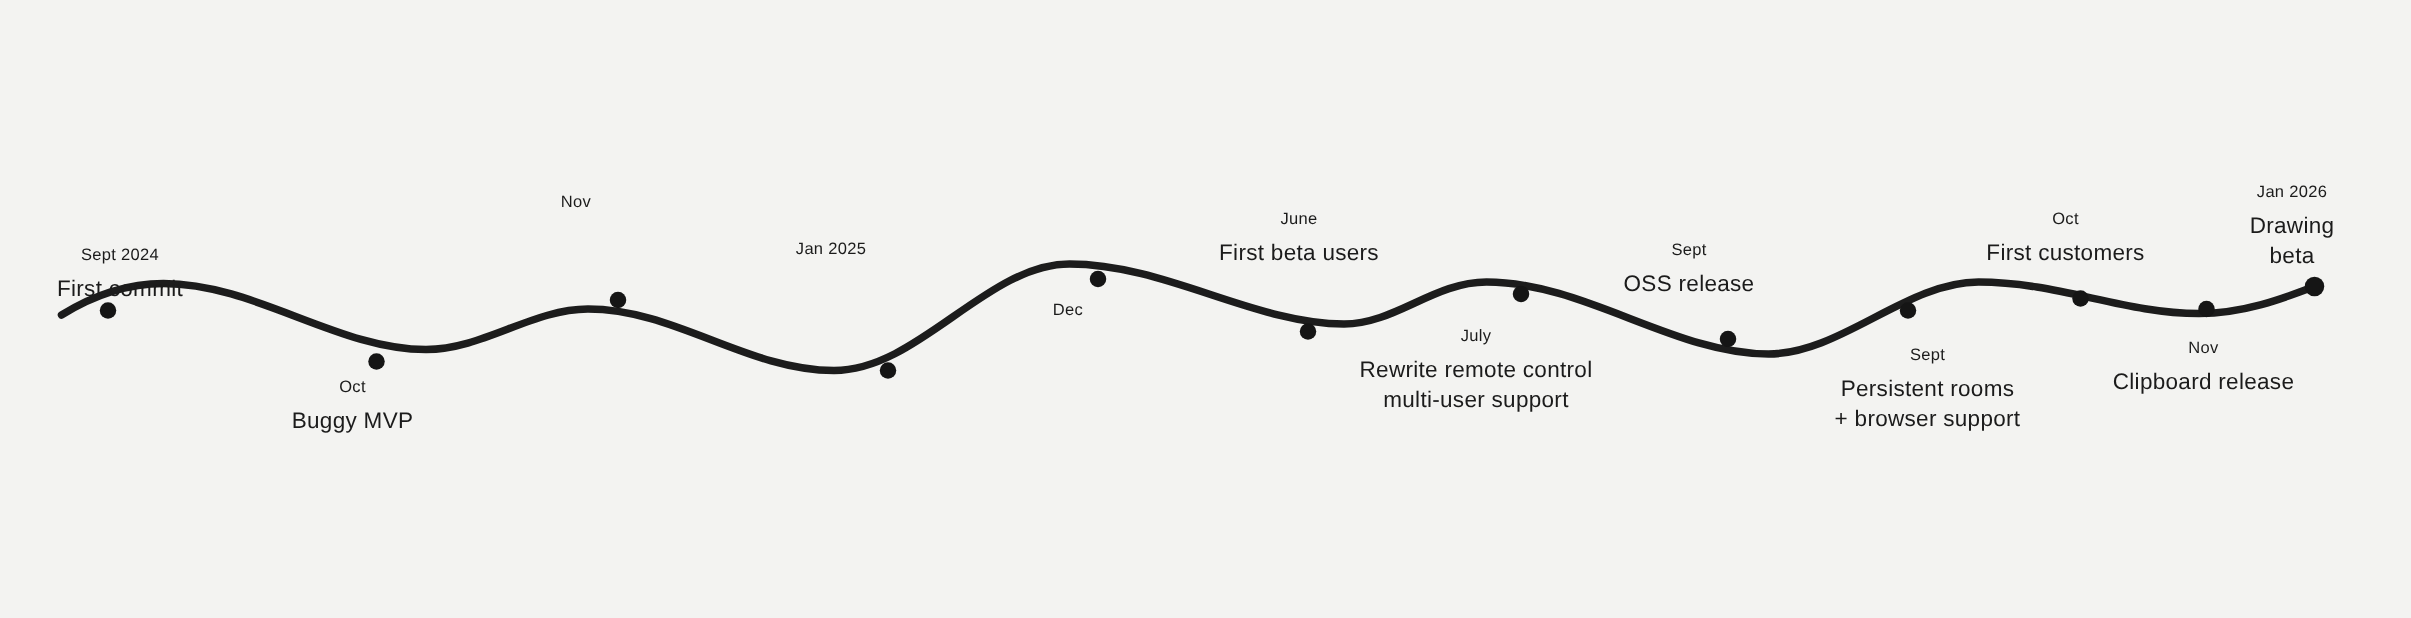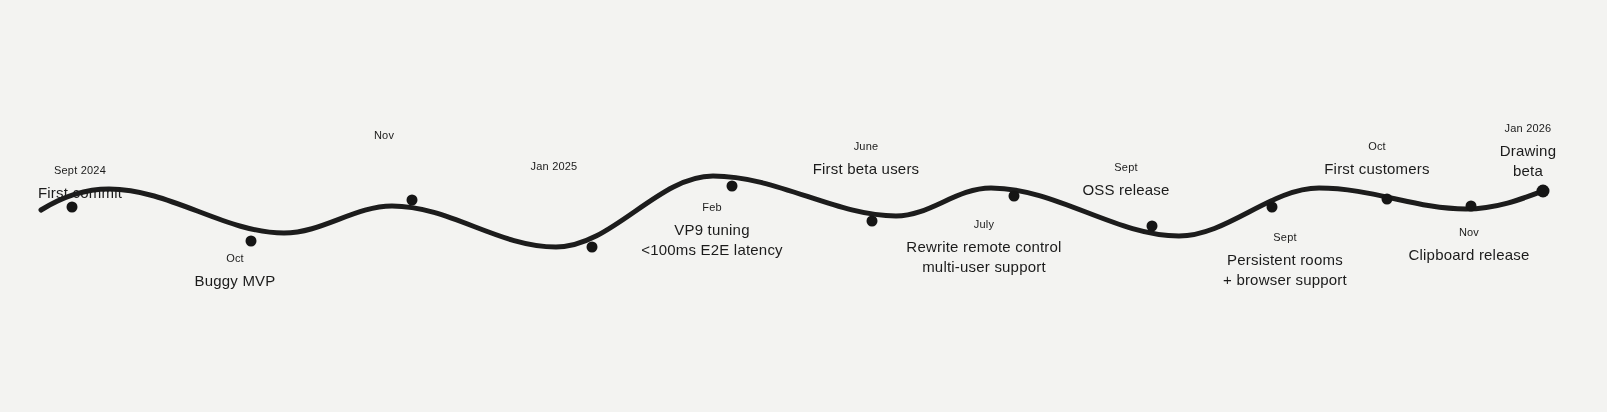--- a/index.html
+++ b/index.html
@@ -86,23 +86,21 @@
 
   <div class="milestone" style="left:384px; top:129px;">
     <div class="date">Nov</div>
   </div>
 
   <div class="milestone" style="left:554px; top:160px;">
     <div class="date">Jan 2025</div>
   </div>
 
   <div class="milestone" style="left:712px; top:201px;">
-    <div class="date">Feb</div>
-    <div class="title">VP9 tuning
-&lt;100ms E2E latency</div>
+    <div class="date">Dec</div>
   </div>
 
   <div class="milestone" style="left:866px; top:140px;text-align:center;">
     <div class="date">June</div>
     <div class="title">First beta users</div>
   </div>
 
   <div class="milestone" style="left:984px; top:218px;">
     <div class="date">July</div>
     <div class="title">Rewrite remote control

